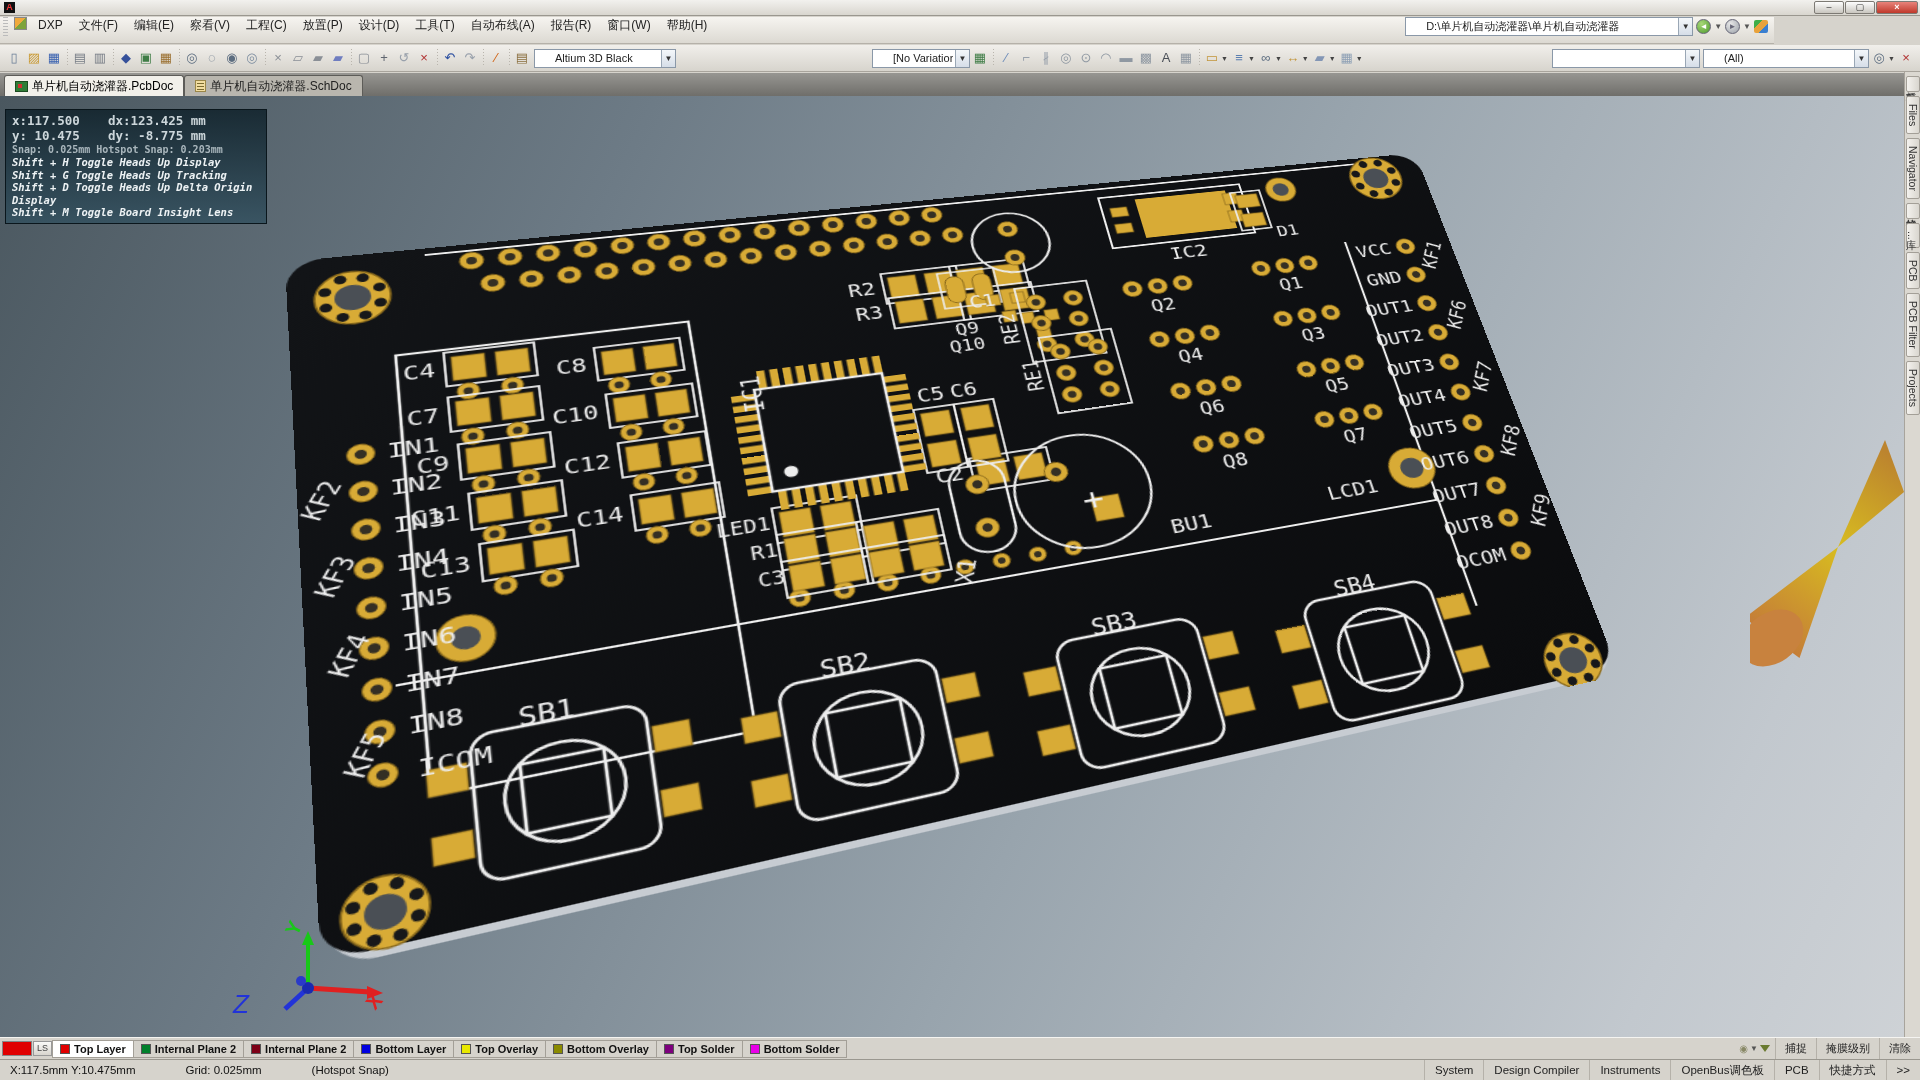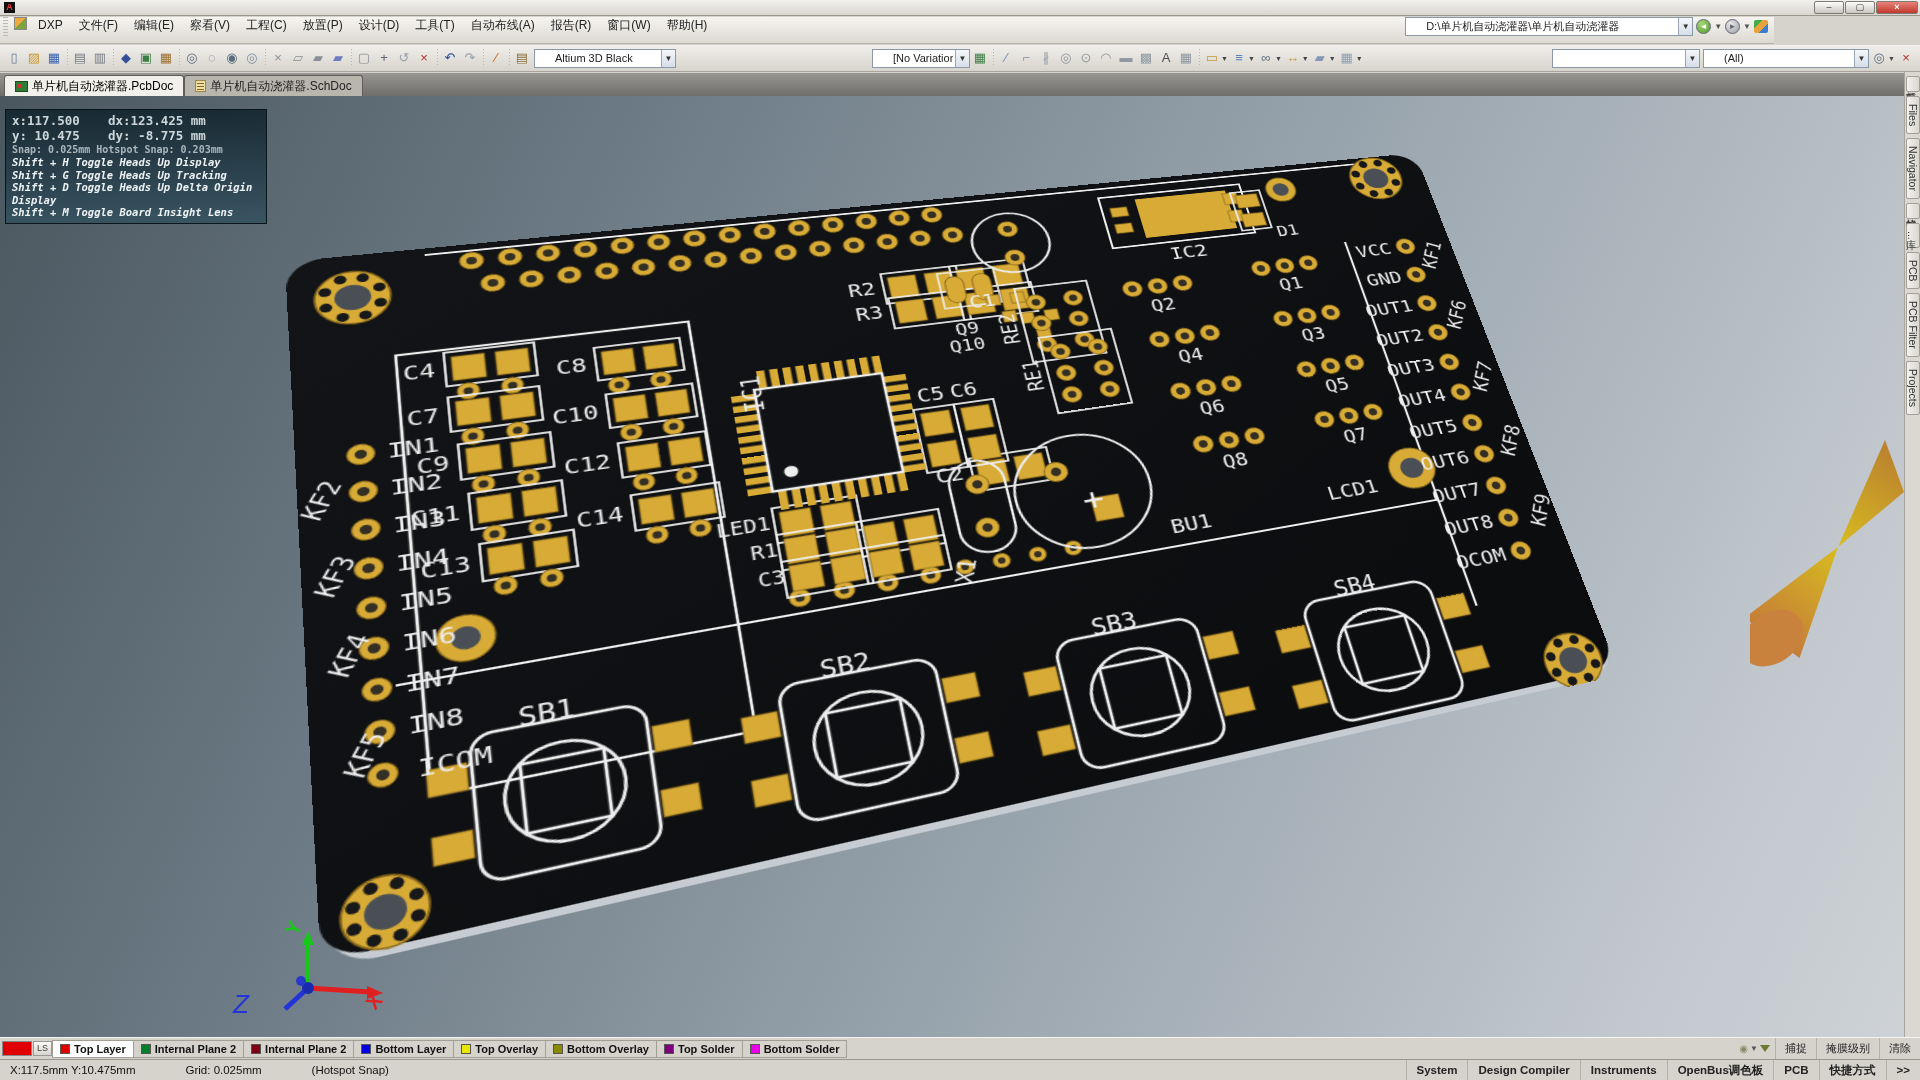--- a/index.html
+++ b/index.html
@@ -109,21 +109,21 @@
   .lb-iconbox { display:flex; align-items:center; gap:2px; padding:0 5px; }
   .funnel { width:0; height:0; border-left:5px solid transparent; border-right:5px solid transparent;
     border-top:7px solid #6a7a30; }
   .lb-btn { height:100%; display:flex; align-items:center; padding:0 9px; border-left:1px solid #b5b1a9; color:#222; }
 
   
   #statusbar { position:absolute; left:0; top:1059px; width:1920px; height:21px;
     background:#d6d3cc; border-top:1px solid #9a978f; display:flex; align-items:center;
     font-size:11.5px; color:#111; }
   #statusbar .cell { padding:0 10px; }
-  #status-right { margin-left:auto; display:flex; height:100%; align-items:flex-end; font-size:11.5px; color:#222;font-weight:bold; }
+  #status-right { margin-left:auto; display:flex; height:100%; align-items:flex-end; font-size:11.5px; color:#222; }
   .panelbtn { padding:0 10px; border-left:1px solid #b5b1a9; height:100%; display:flex; align-items:center; }
 </style>
 </head>
 <body>
 
 <div id="app">
 
   <div id="titlebar">
     <div id="app-icon"><b>A</b></div>
     <div id="win-buttons">

